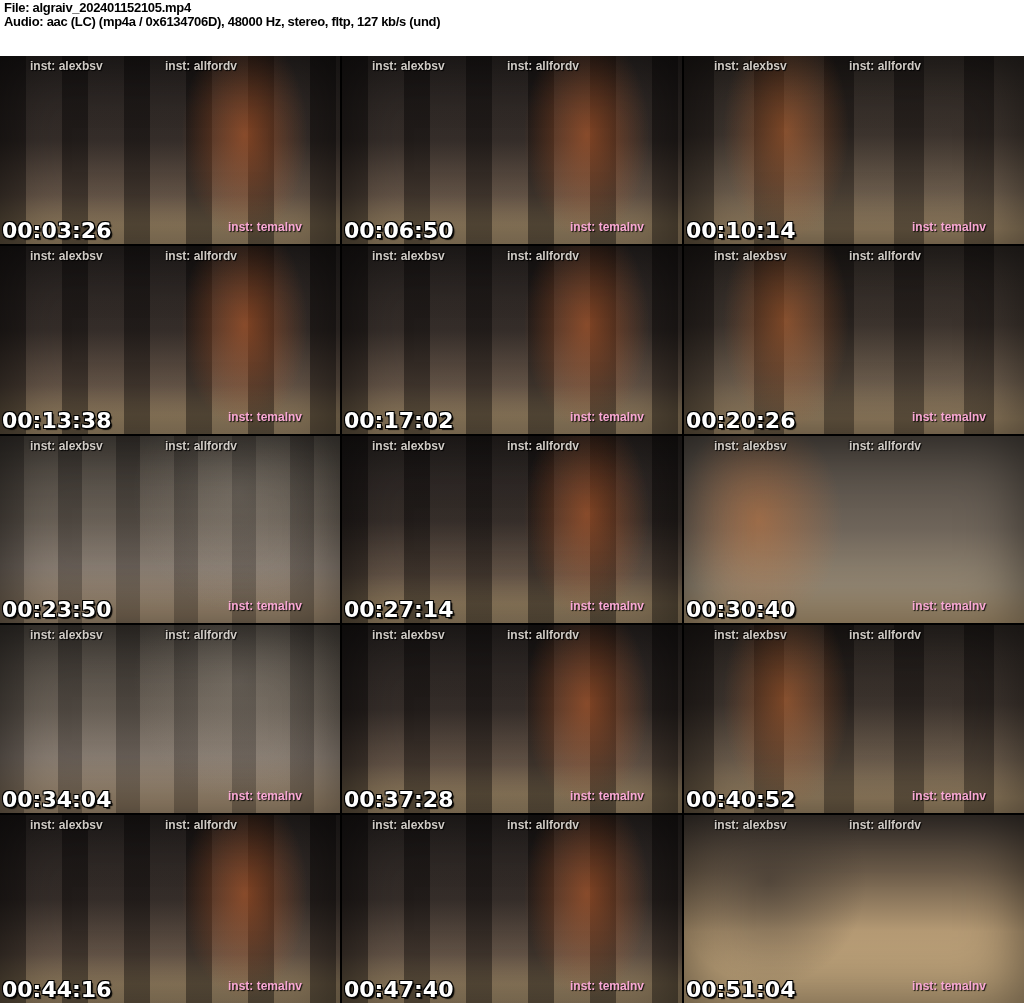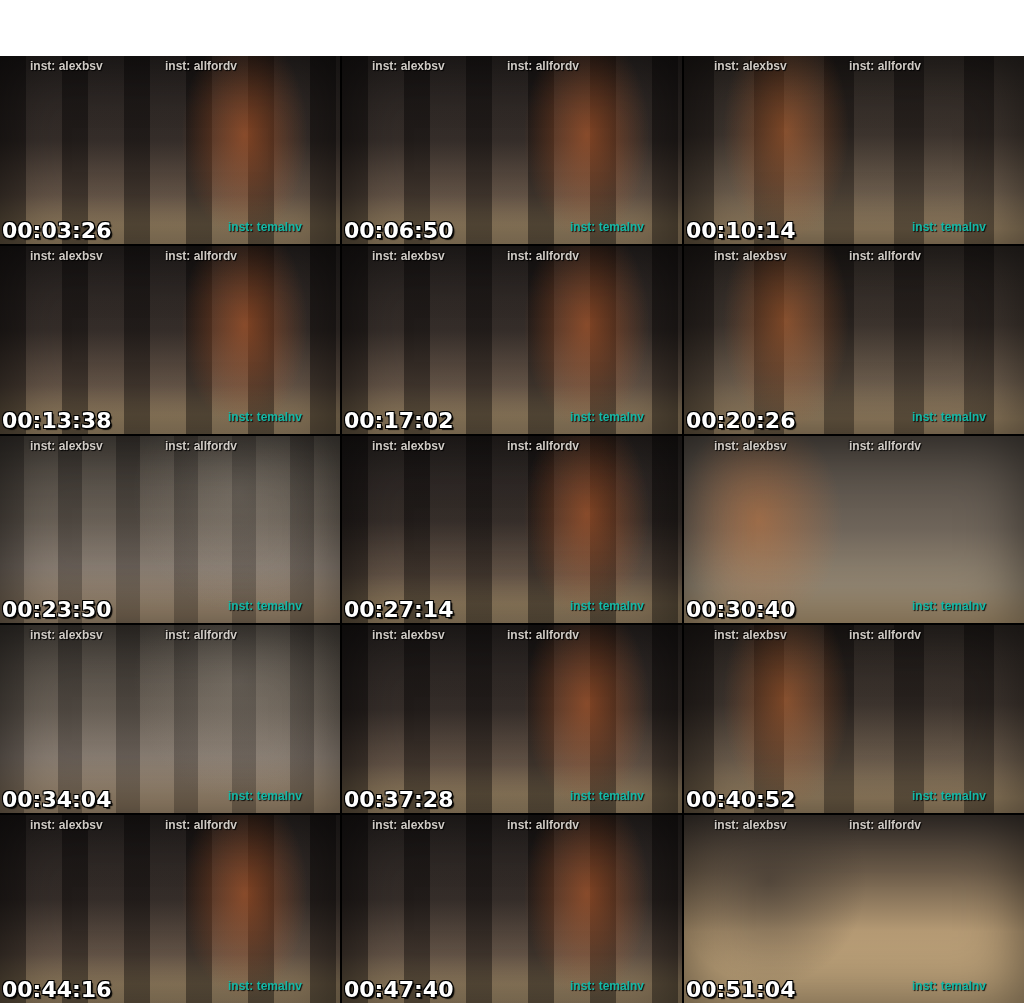--- a/index.html
+++ b/index.html
@@ -73,29 +73,31 @@
   .wm {
     position: absolute; top: 3px;
     font-size: 12px; font-weight: bold; color: #d9d4ce;
     text-shadow: 1px 1px 1px #000, -1px -1px 1px rgba(0,0,0,0.7);
     opacity: 0.95;
   }
   .wm-tl { left: 30px; }
   .wm-tr { left: 144px; padding-left: 21px; }
   .wm-b {
     position: absolute; right: 38px; bottom: 10px;
-    font-size: 12px; font-weight: bold; color: #14b8a6;
+    font-size: 12px; font-weight: bold; color: #f9a8d4;
     text-shadow: 1px 1px 1px rgba(0,0,0,0.85);
   }
 </style>
 </head>
 <body>
 
 <div class="sheet">
   <div class="header">
+    <div>File: algraiv_202401152105.mp4</div>
+    <div>Audio: aac (LC) (mp4a / 0x6134706D), 48000 Hz, stereo, fltp, 127 kb/s (und)</div>
   </div>
   <div class="grid" id="grid">
   <div class="thumb">
     <div class="scene"></div>
     <span class="wm wm-tl">inst: alexbsv</span>
     <span class="wm wm-tr">inst: allfordv</span>
     <span class="wm-b">inst: temalnv</span>
     <span class="ts">00:03:26</span>
   </div>
 

